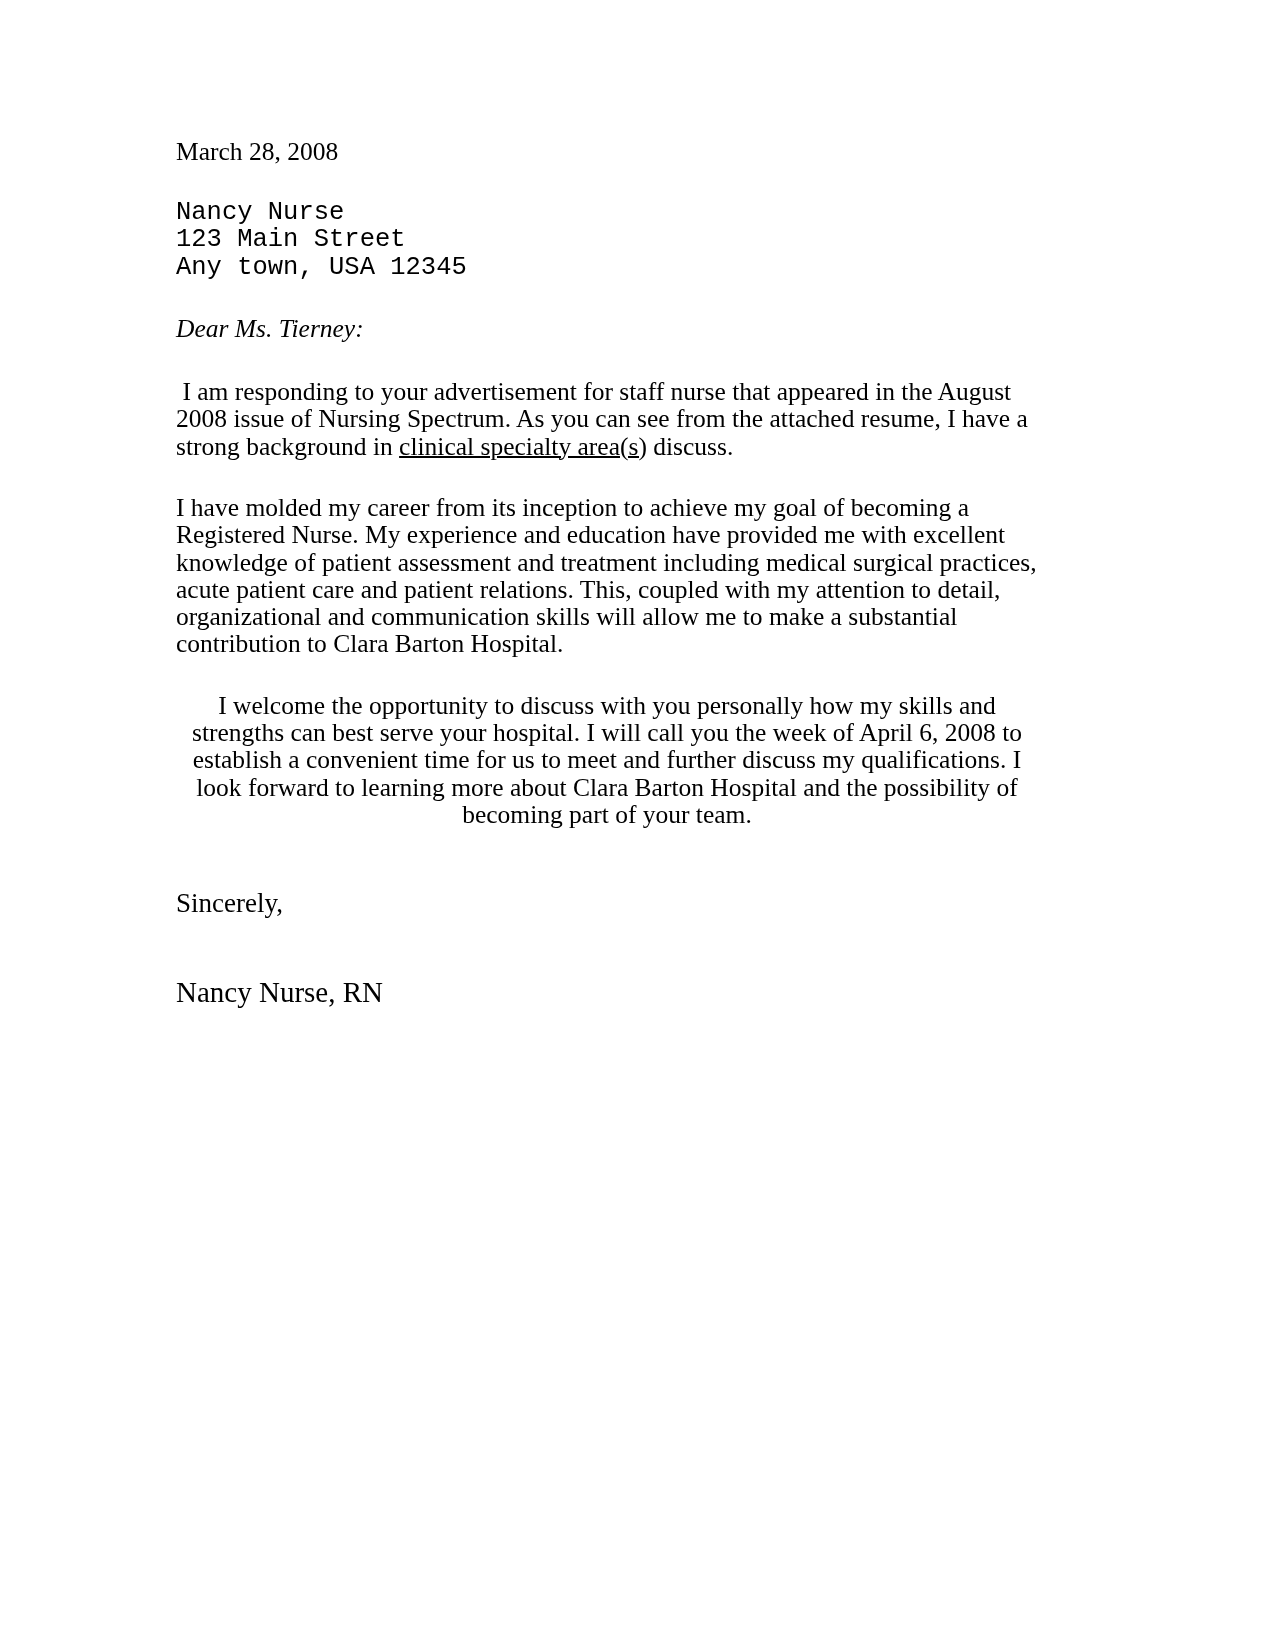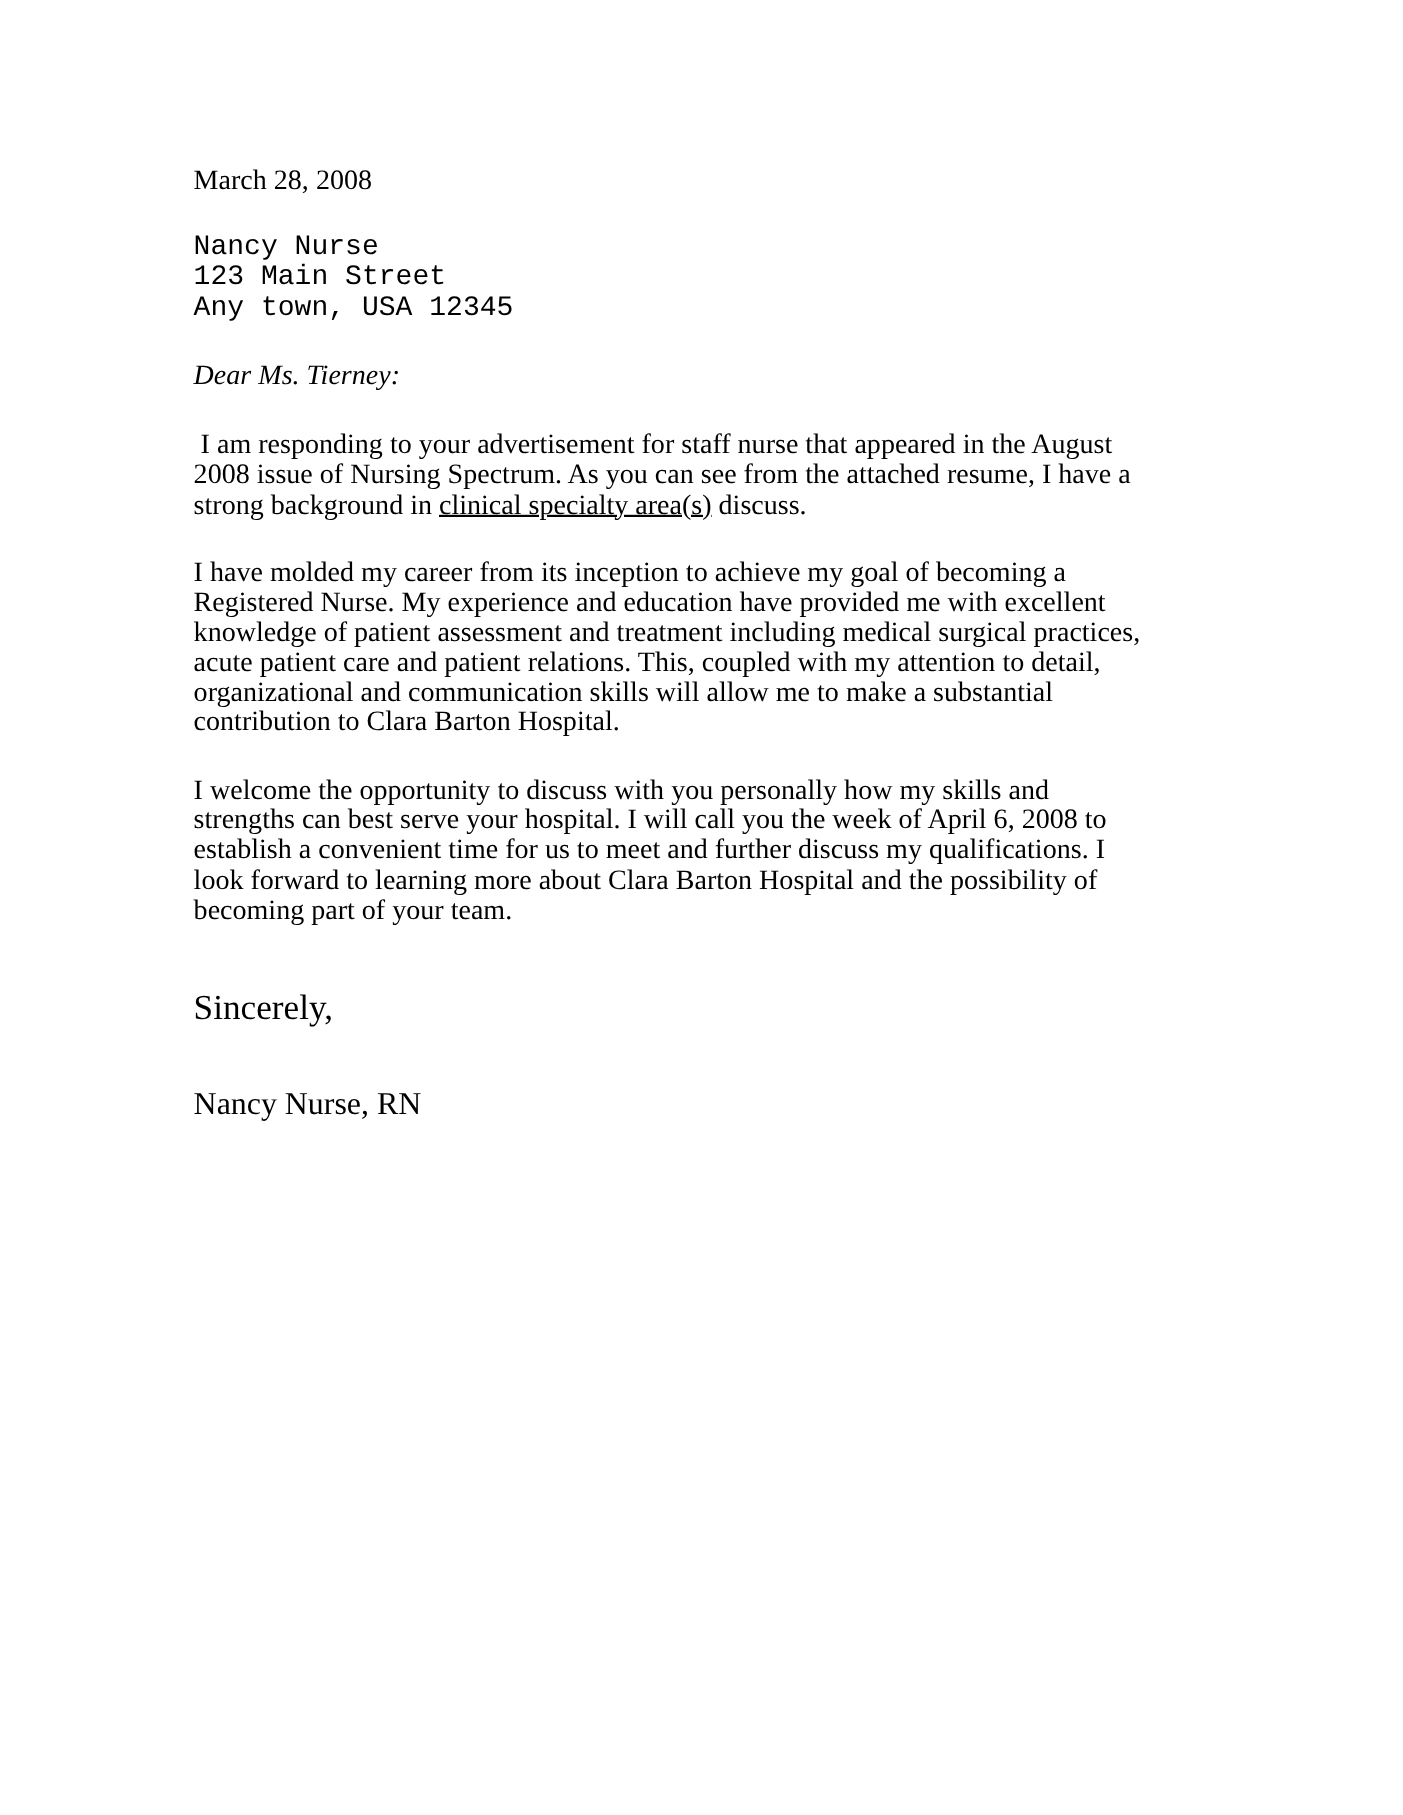--- a/index.html
+++ b/index.html
@@ -19,21 +19,21 @@
     position: relative;
     width: 1275px;
     height: 1650px;
     background: #ffffff;
     box-sizing: border-box;
   }
 
   .letter {
     position: absolute;
     left: 176px;
-    top: 150px;
+    top: 138px;
     width: 862px;
   }
 
   .block {
     font-size: 25.5px;
     line-height: 27.2px;
     color: #000000;
   }
 
   .date-block {
@@ -56,36 +56,37 @@
   p.para {
     margin: 0 0 34px 0;
     font-size: 25.5px;
     line-height: 27.3px;
     text-align: left;
     white-space: pre-wrap;
   }
 
   p.para.last-body {
     margin-bottom: 0;
+    text-align: center;
   }
 
   .line {
     display: block;
     white-space: pre;
     font-family: Liberation Mono, monospace;
   }
 
   .underlined {
     text-decoration: underline;
     text-underline-offset: 1px;
   }
 
   .closing {
     margin-top: 62px;
-    font-size: 32px;
+    font-size: 27px;
     line-height: 27.2px;
   }
 
   .signature {
     margin-top: 62px;
     font-size: 29px;
     line-height: 27.2px;
   }
 </style>
 </head>

